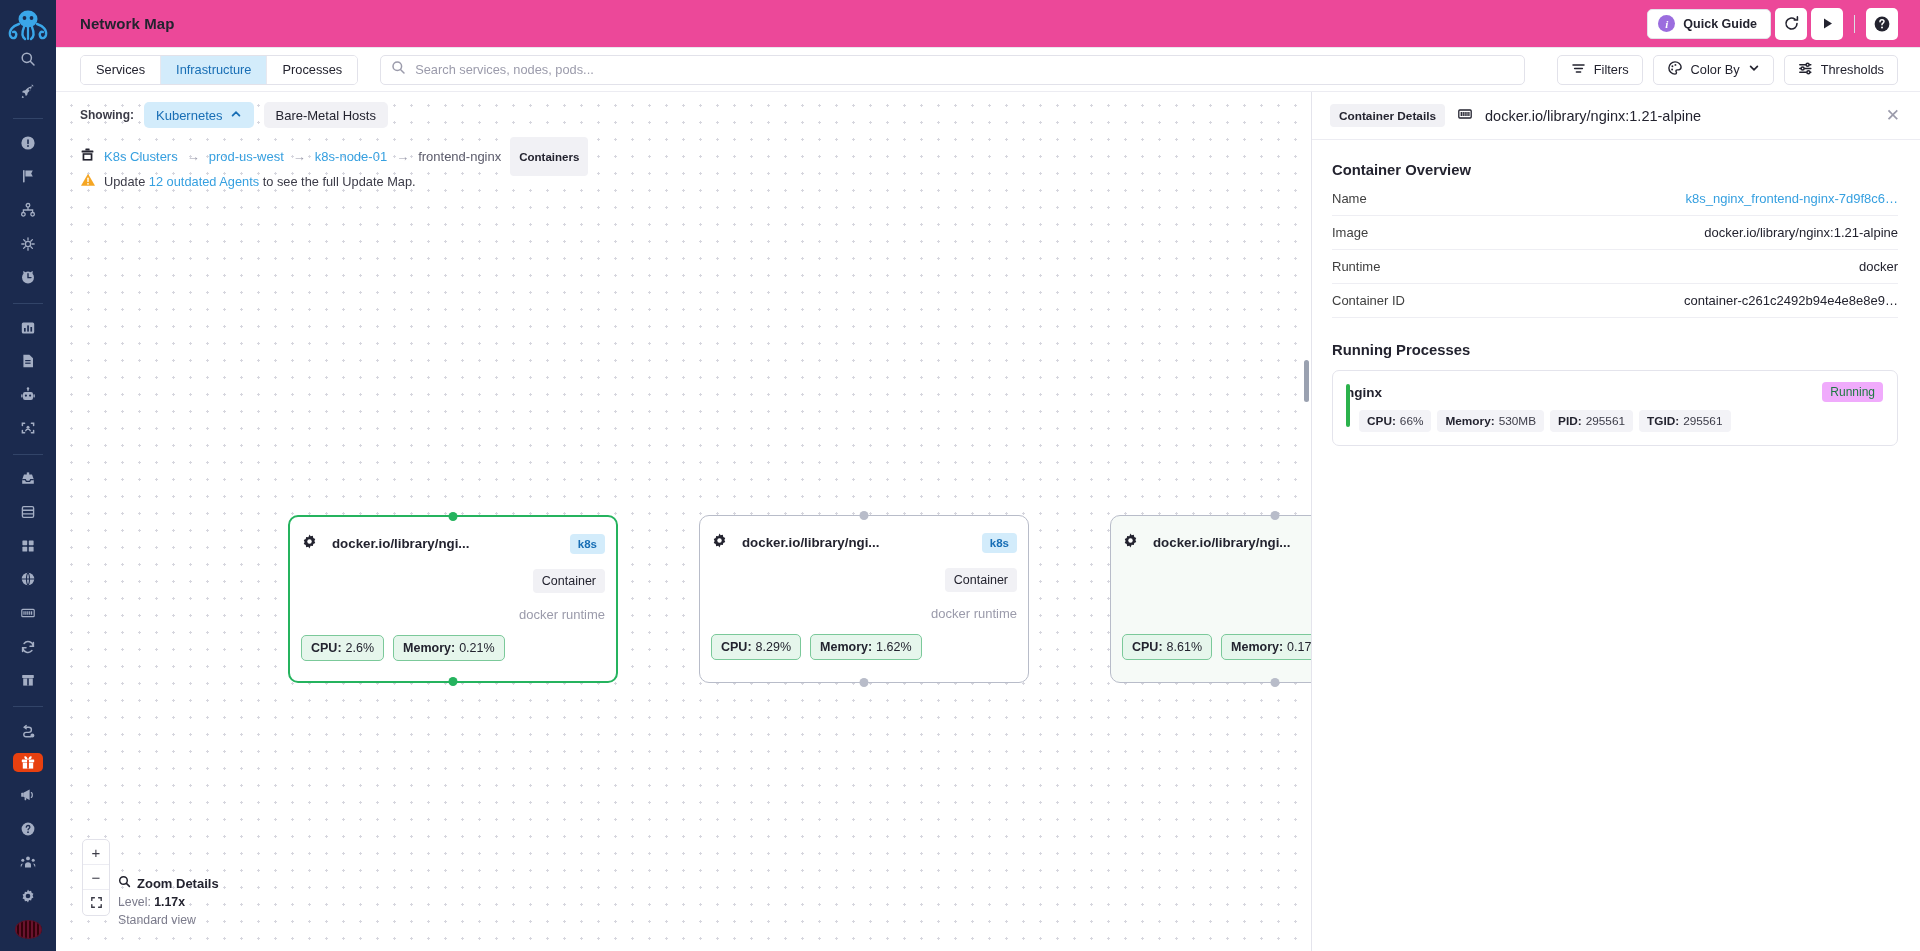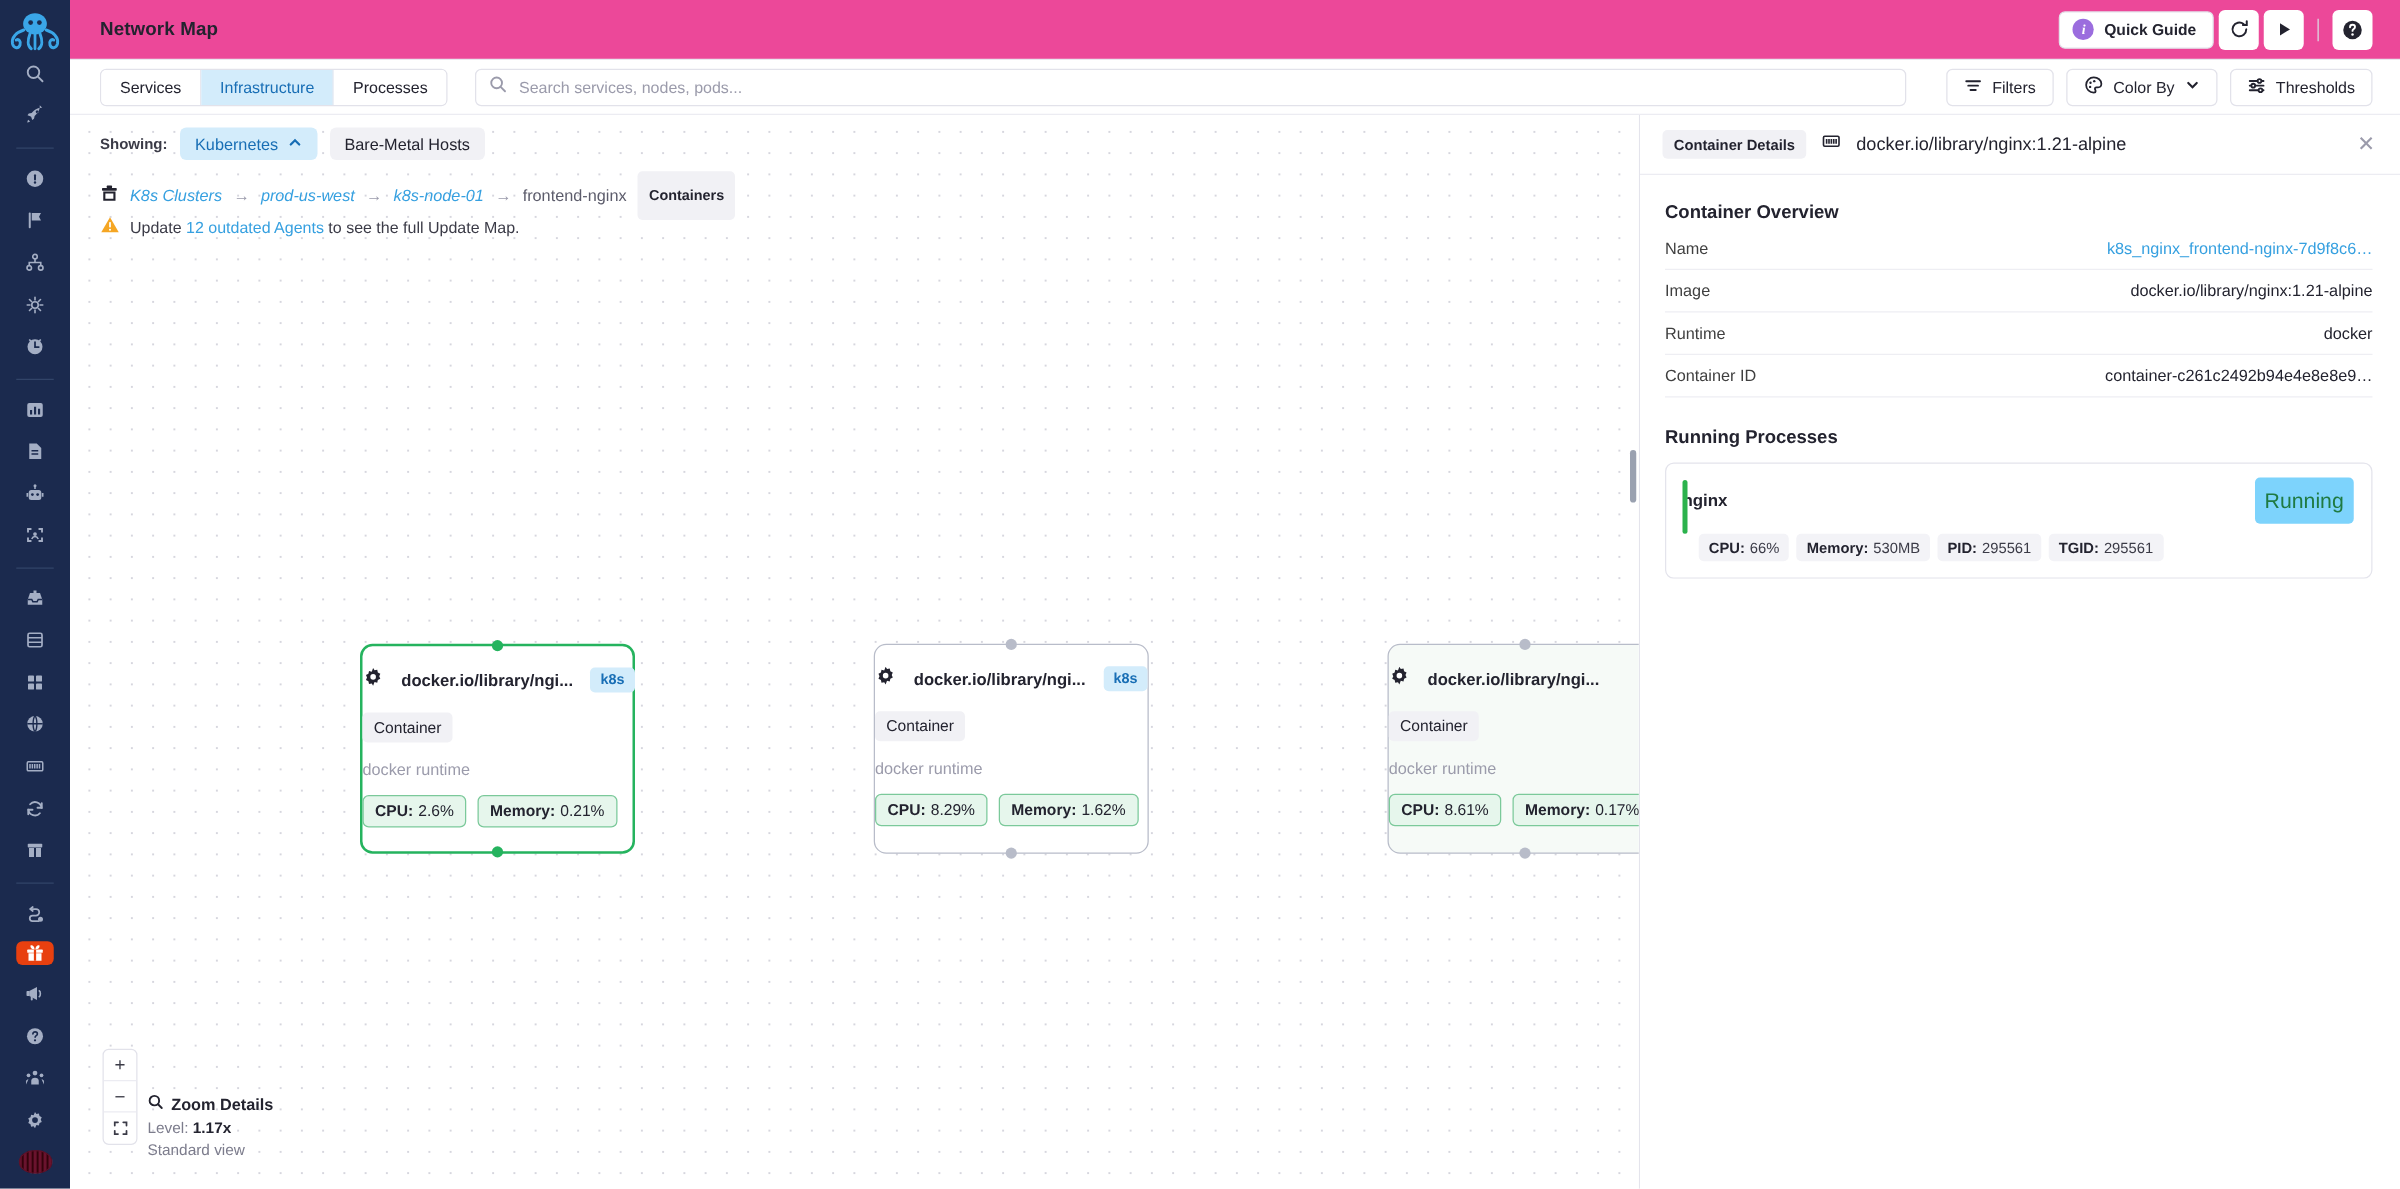--- a/index.html
+++ b/index.html
@@ -125,39 +125,39 @@
     height: 26px; padding: 0 12px; border-radius: 5px; background: #f1f1f5;
     display: flex; align-items: center; gap: 7px; font-size: 13px; color: #23232f; cursor: pointer;
   }
   .pill.sel { background: #d3ecfb; color: #186eb5; font-weight: 500; }
 
   
   .crumbs {
     position: absolute; left: 24px; top: 45px; display: flex; align-items: center; gap: 9px; z-index: 4;
     font-size: 13px;
   }
-  .crumbs .bc-link { color: #36a0e0; cursor: pointer; font-style: italic; }
+  .crumbs .bc-link { color: #36a0e0; cursor: pointer; }
   .crumbs .bc-cur { color: #5c5c6b; }
   .crumbs .bc-arrow { color: #9b9bab; font-size: 13px; }
   .crumb-chip {
     height: 39px; padding: 0 9px; border-radius: 4px; background: #f1f1f5;
     display: flex; align-items: center; font-size: 11.5px; font-weight: 600; color: #23232f; cursor: pointer;
   }
 
   
   .warn {
     position: absolute; left: 24px; top: 80px; display: flex; align-items: center; gap: 8px;
     font-size: 12.8px; color: #3b3b47; z-index: 4;
   }
   .warn a { color: #36a0e0; text-decoration: none; cursor: pointer; }
 
   
   .node {
-    position: absolute; width: 220px; height: 168px; border-radius: 10px;
-    background: #fff; border: 1.5px solid #b8bcc9; padding: 16px 0 0;
+    position: absolute; width: 330px; height: 168px; border-radius: 10px;
+    background: #fff; border: 1.5px solid #b8bcc9; padding: 16px 11px 0; text-align: right;
   }
   .node.selected { border: 2px solid #25b35e; }
   .node.hovered  { background: #f6faf7; }
   .node-head { display: flex; align-items: center; gap: 14px; }
   .node-title { font-size: 13.3px; font-weight: 700; color: #23232f; }
   .node-badge {
     margin-left: auto; height: 20px; padding: 0 8px; border-radius: 4px;
     background: #d3ecfb; color: #186eb5; font-size: 11.5px; font-weight: 700;
     display: flex; align-items: center;
   }
@@ -232,22 +232,22 @@
     border: 1px solid #e4e4ec; border-radius: 7px; padding: 11px 14px 13px 13px;
     position: relative; display: flex; flex-direction: column;
   }
   .proc-bar {
     position: absolute; left: 13px; top: 13px; width: 4px; height: 43px;
     border-radius: 2px; background: #2bb24c;
   }
   .proc-top { display: flex; align-items: center; }
   .proc-name { font-size: 13.5px; font-weight: 700; color: #23232f; }
   .proc-state {
-    margin-left: auto; height: 37px; padding: 0 8px; border-radius: 4px;
-    background: #7dd3fc; color: #1f7a42; font-size: 17px; display: flex; align-items: center;
+    margin-left: auto; height: 20px; padding: 0 8px; border-radius: 4px;
+    background: #f0abfc; color: #1f7a42; font-size: 12px; display: flex; align-items: center;
   }
   .proc-tags { display: flex; gap: 6px; margin-top: 8px; padding-left: 13px; }
   .ptag {
     height: 22px; padding: 0 8px; border-radius: 4px; background: #f3f3f7;
     display: flex; align-items: center; font-size: 11.8px; color: #3b3b47;
   }
   .ptag b { color: #23232f; font-weight: 700; margin-right: 4px; }
 </style>
 </head>
 <body>

